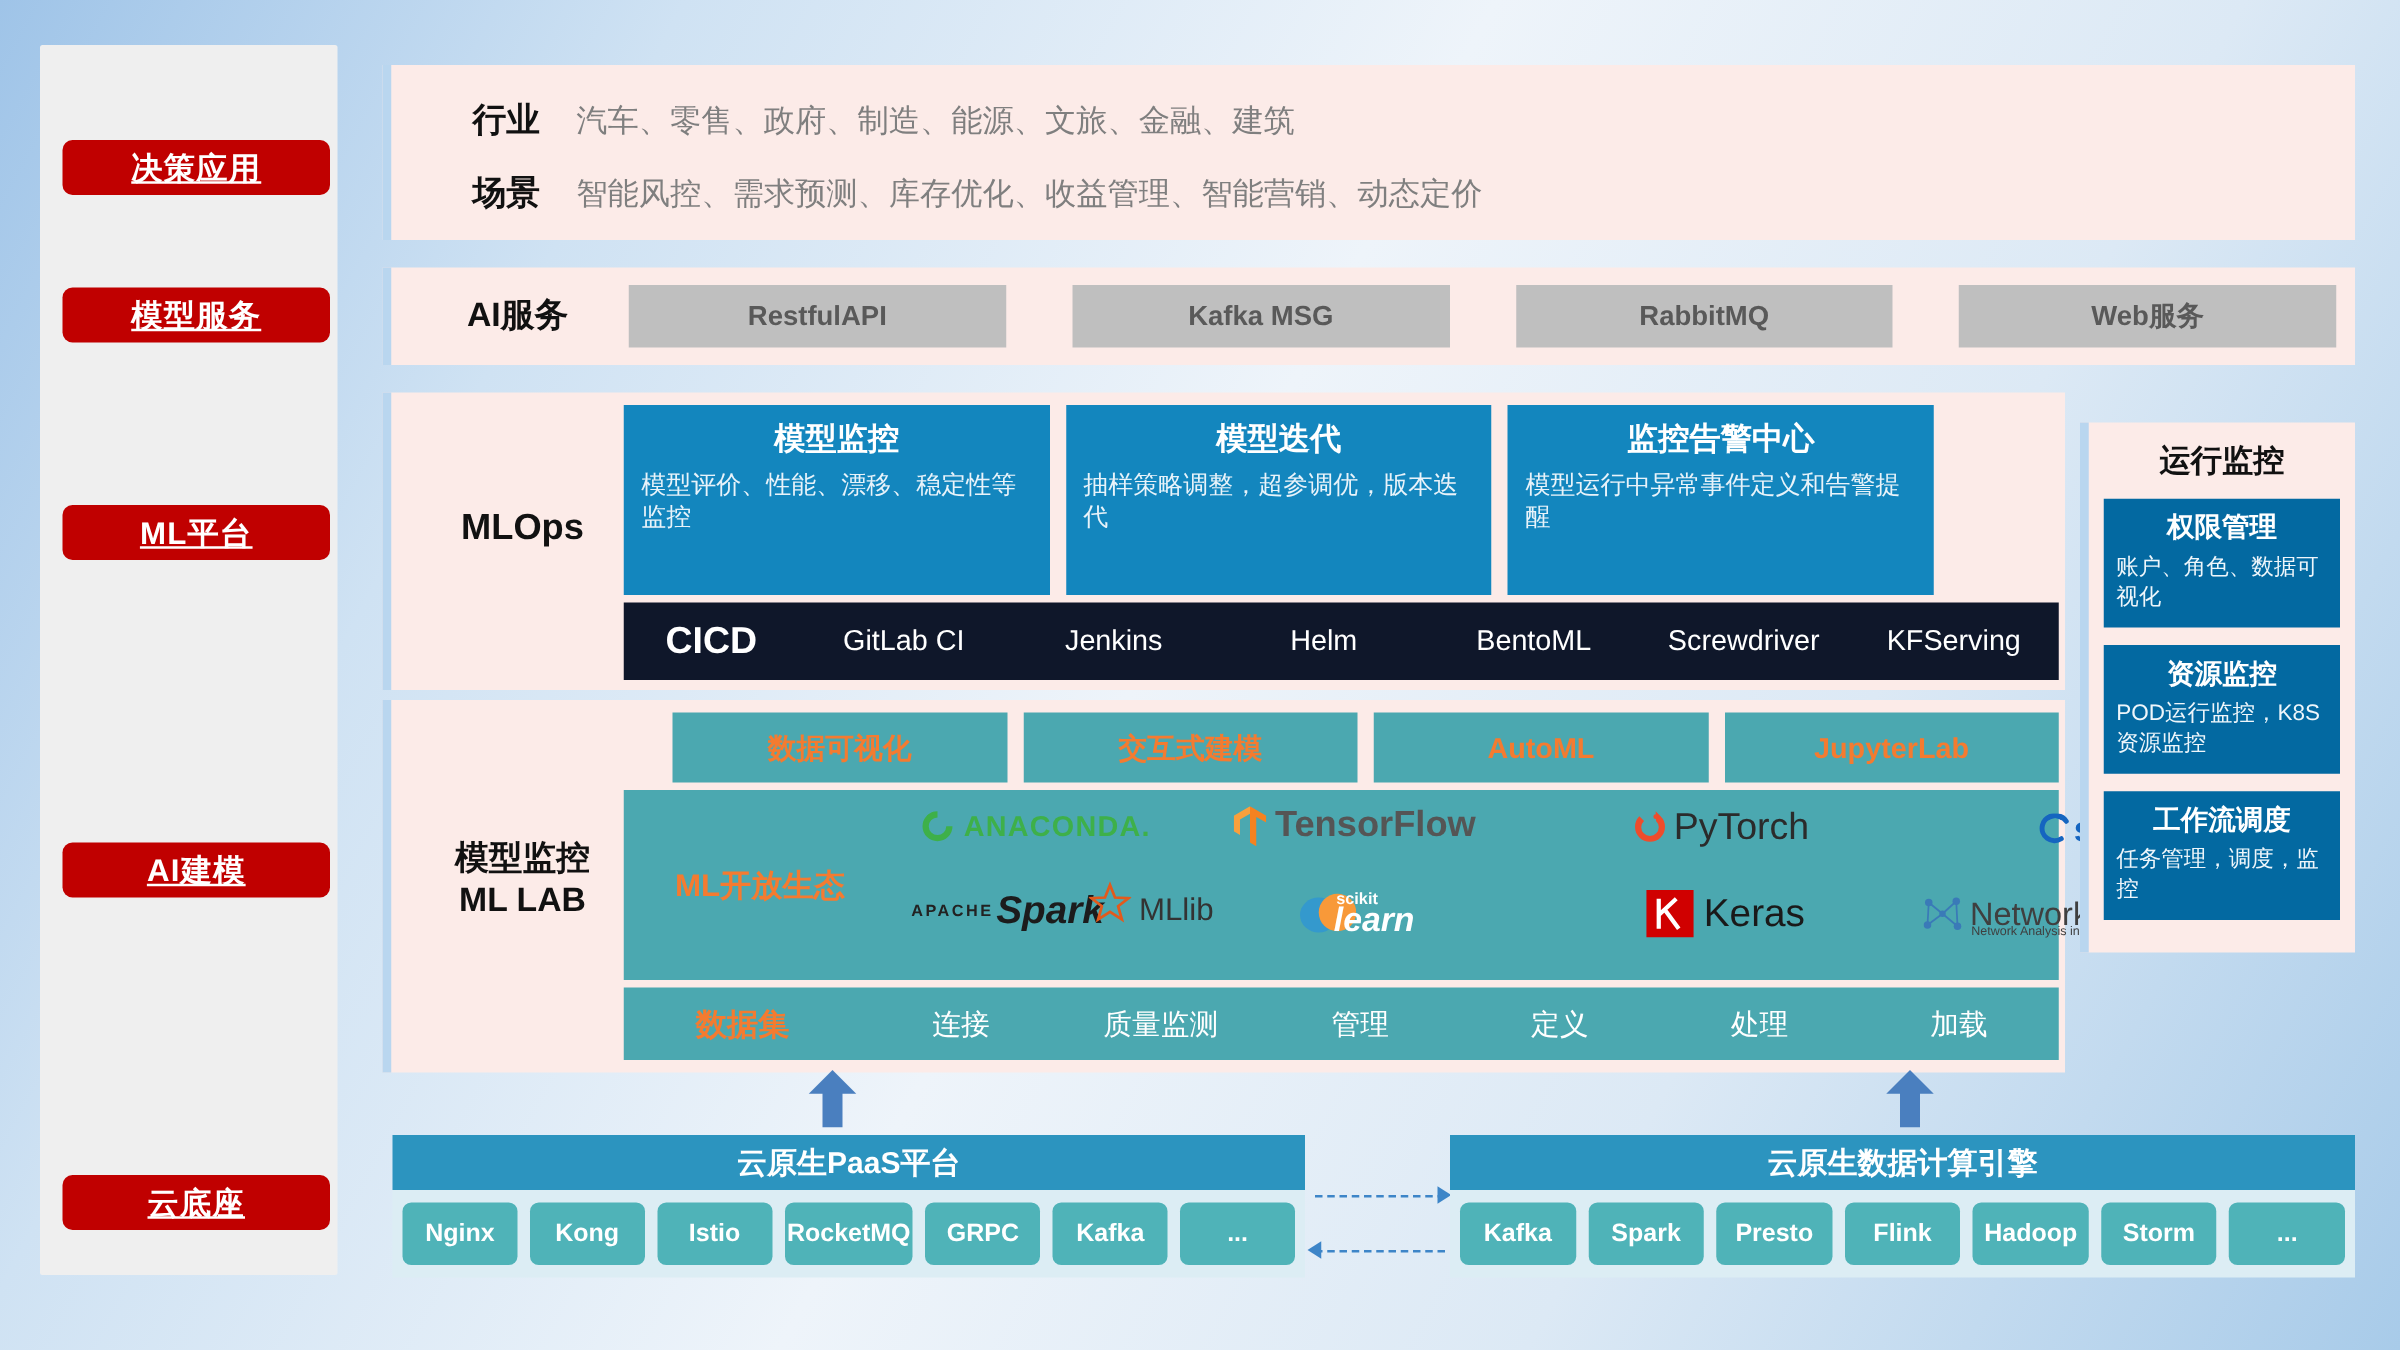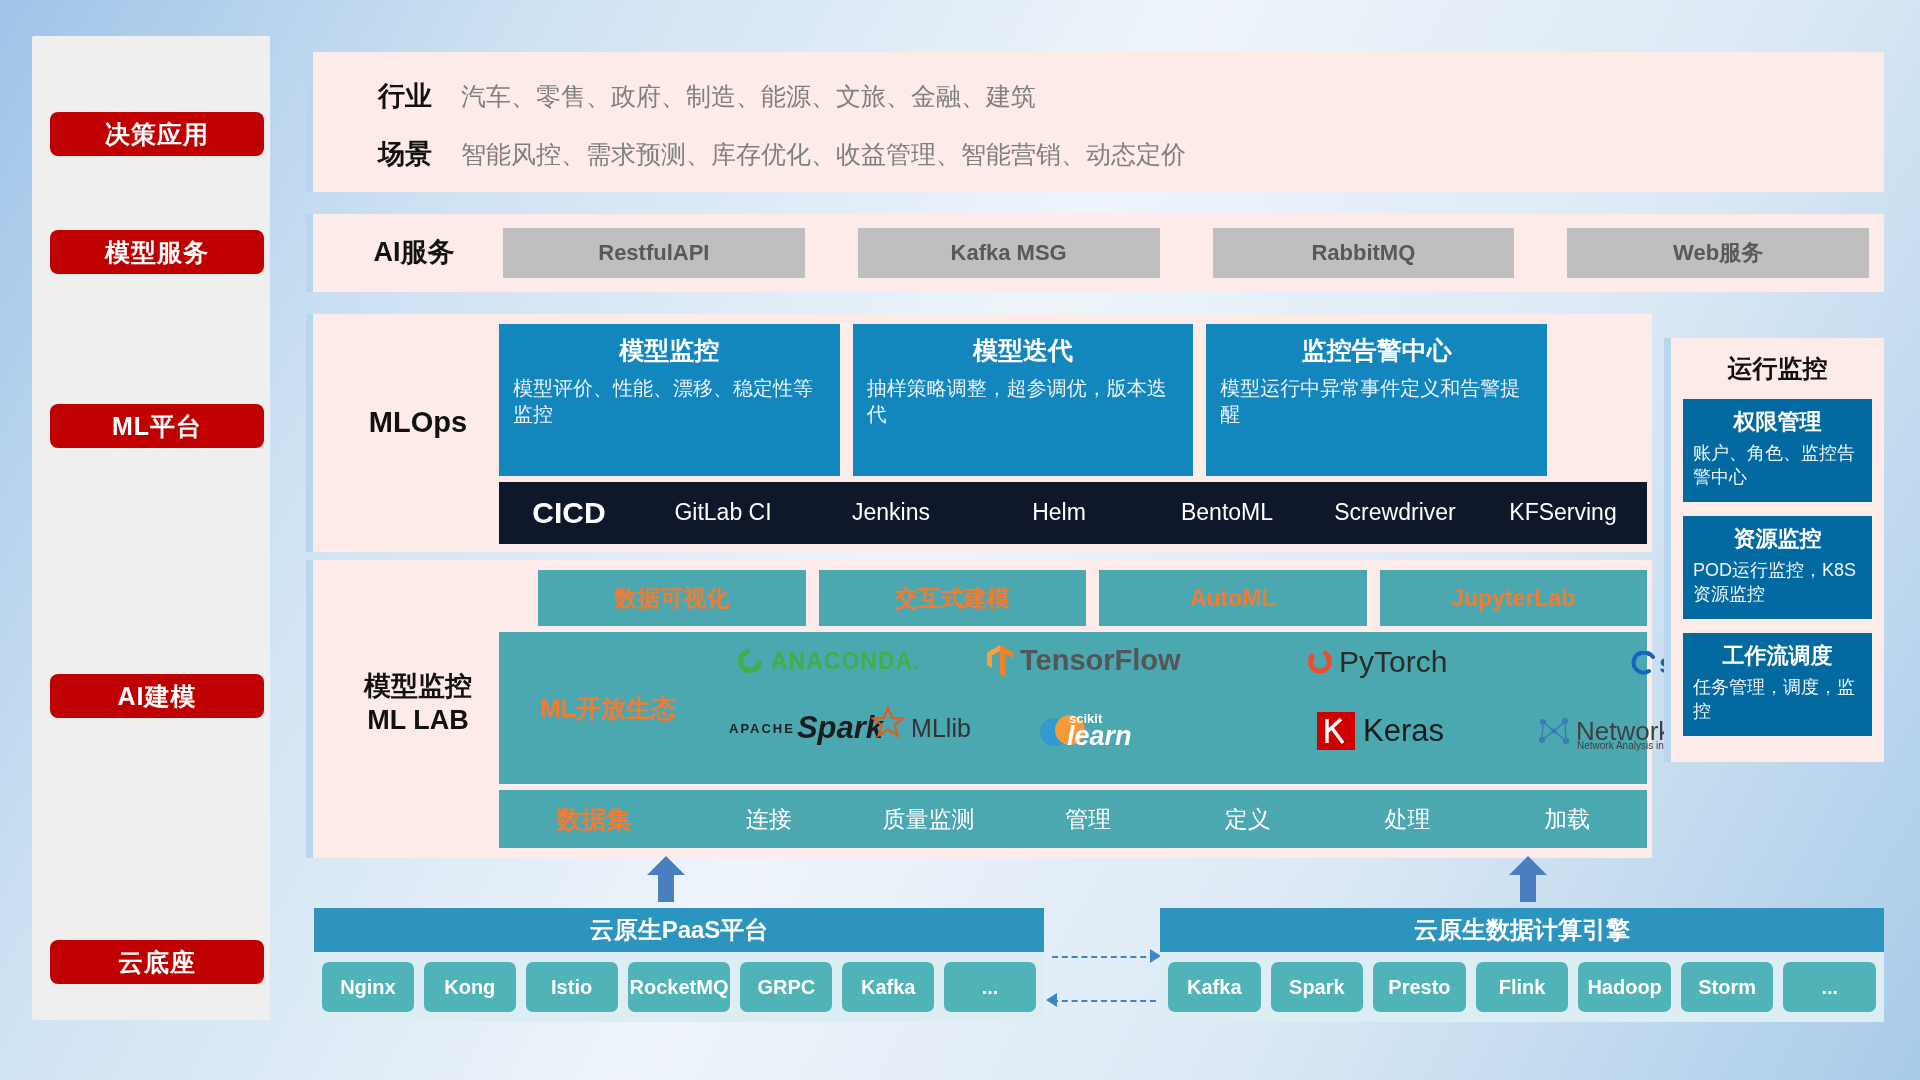--- a/index.html
+++ b/index.html
@@ -34,20 +34,21 @@
     background: #c00000;
     border-radius: 8px;
     color: #ffffff;
     font-size: 25px;
     font-weight: bold;
     letter-spacing: 1px;
     display: flex;
     align-items: center;
     justify-content: center;
     z-index: 5;
+    text-decoration: underline;
   }
 
   
   .band {
     position: absolute;
     background: #fcebe8;
     border-left: 7px solid #b9d6ef;
   }
 
   
@@ -500,21 +501,21 @@
       <div class="dataset-item">定义</div>
       <div class="dataset-item">处理</div>
       <div class="dataset-item">加载</div>
     </div>
   </div>
 
   <div class="band" id="band-monitor">
     <div class="monitor-title">运行监控</div>
     <div class="monitor-card">
       <h4>权限管理</h4>
-      <p>账户、角色、监控告警中心</p>
+      <p>账户、角色、数据可视化</p>
     </div>
     <div class="monitor-card">
       <h4>资源监控</h4>
       <p>POD运行监控，K8S资源监控</p>
     </div>
     <div class="monitor-card">
       <h4>工作流调度</h4>
       <p>任务管理，调度，监控</p>
     </div>
   </div>

